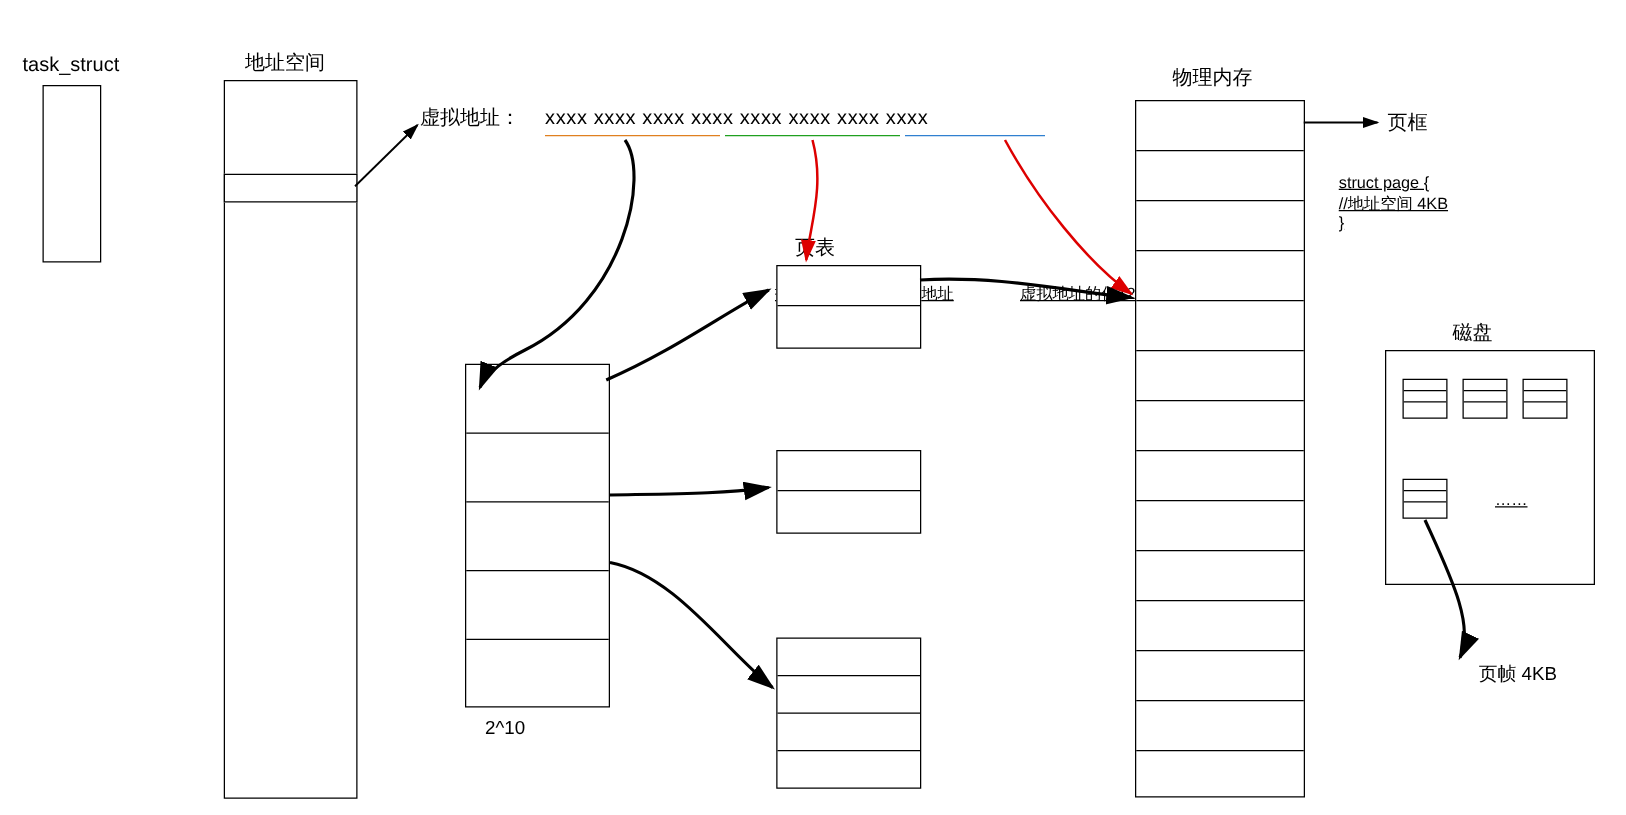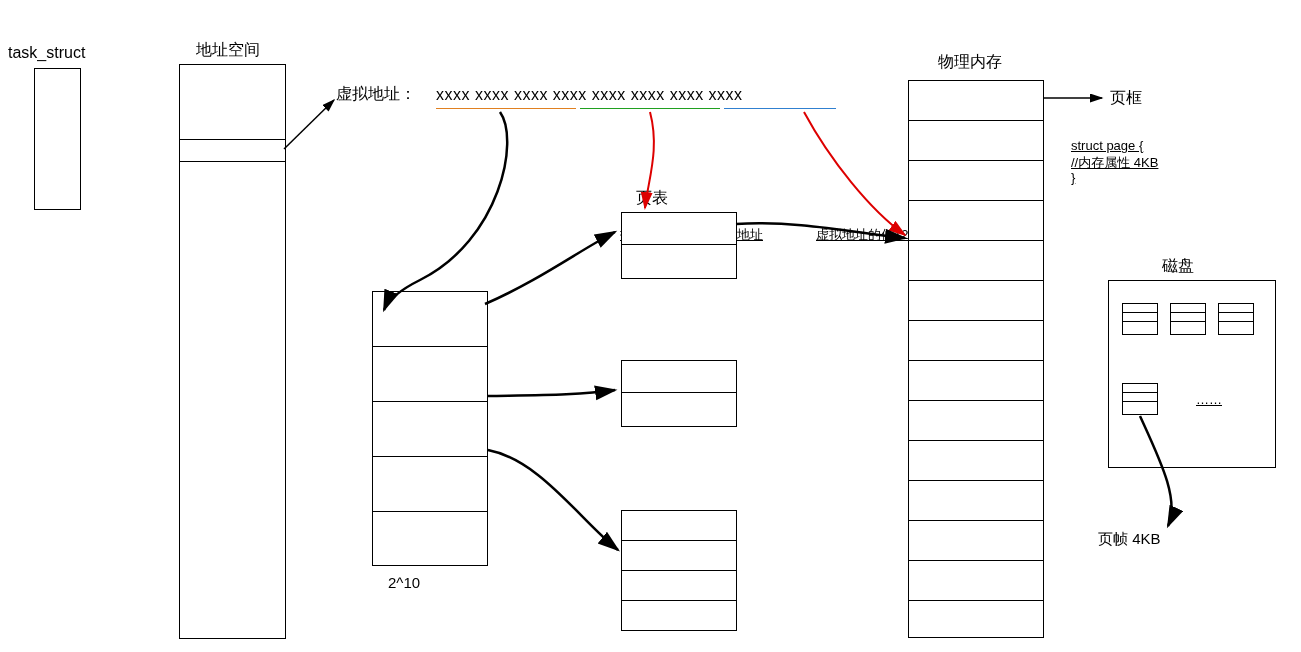--- a/index.html
+++ b/index.html
@@ -52,21 +52,21 @@
   }
   .disk-mini .r {
     border-bottom: 1px solid #000;
     height: 8px;
   }
   .disk-mini .r:last-child { border-bottom: none; }
 </style>
 </head>
 <body>
 
-<div class="label" style="left:8px; top:44px;">task_struct</div>
+<div class="label" style="left:18px; top:44px;">task_struct</div>
 
 <div class="box" style="left:34px; top:68px; width:45px; height:140px;"></div>
 
 <div class="label" style="left:196px; top:40px;">地址空间</div>
 
 <div class="box" style="left:179px; top:64px; width:105px; height:573px;"></div>
 
 <div class="box" style="left:179px; top:139px; width:105px; height:21px;"></div>
 
 <div class="label" style="left:336px; top:84px;">虚拟地址：</div>
@@ -126,21 +126,21 @@
   <div class="row-box" style="height:40px;"></div>
   <div class="row-box" style="height:40px;"></div>
   <div class="row-box" style="height:40px;"></div>
   <div class="row-box" style="height:40px;"></div>
   <div class="row-box" style="height:36px;"></div>
 </div>
 
 <div class="label" style="left:1110px; top:88px;">页框</div>
 
 <div class="small-label" style="left:1071px; top:138px;">struct page {</div>
-<div class="small-label" style="left:1071px; top:154px;">    //内存属性 4KB</div>
+<div class="small-label" style="left:1071px; top:154px;">    //地址空间 4KB</div>
 <div class="small-label" style="left:1071px; top:170px;">}</div>
 
 <div class="label" style="left:1162px; top:256px;">磁盘</div>
 <div class="box" style="left:1108px; top:280px; width:166px; height:186px;"></div>
 
 <div class="disk-mini" style="left:1122px; top:303px; width:34px; height:30px;">
   <div class="r"></div>
     <div class="r"></div>
     <div class="r" style="height:14px;"></div>
 </div>
@@ -155,21 +155,21 @@
     <div class="r" style="height:14px;"></div>
 </div>
 
 <div class="disk-mini" style="left:1122px; top:383px; width:34px; height:30px;">
   <div class="r"></div>
     <div class="r"></div>
     <div class="r" style="height:14px;"></div>
 </div>
 <div class="small-label" style="left:1196px; top:392px;">……</div>
 
-<div class="label" style="left:1098px; top:530px; font-size:15px;">页帧  4KB</div>
+<div class="label" style="left:1183px; top:530px; font-size:15px;">页帧  4KB</div>
 
 <svg class="overlay">
   <defs>
     <marker id="arrow" markerWidth="10" markerHeight="10" refX="8" refY="3" orient="auto" markerUnits="strokeWidth">
       <path d="M0,0 L0,6 L9,3 z" fill="#000"></path>
     </marker>
     <marker id="arrow-red" markerWidth="10" markerHeight="10" refX="8" refY="3" orient="auto" markerUnits="strokeWidth">
       <path d="M0,0 L0,6 L9,3 z" fill="#d00"></path>
     </marker>
   </defs>

